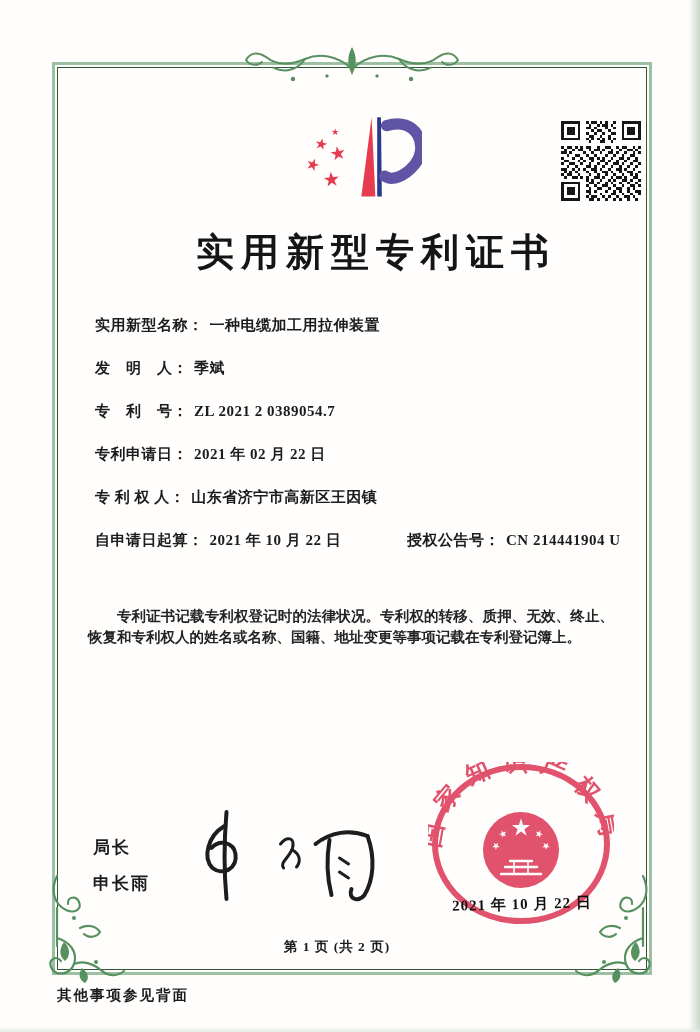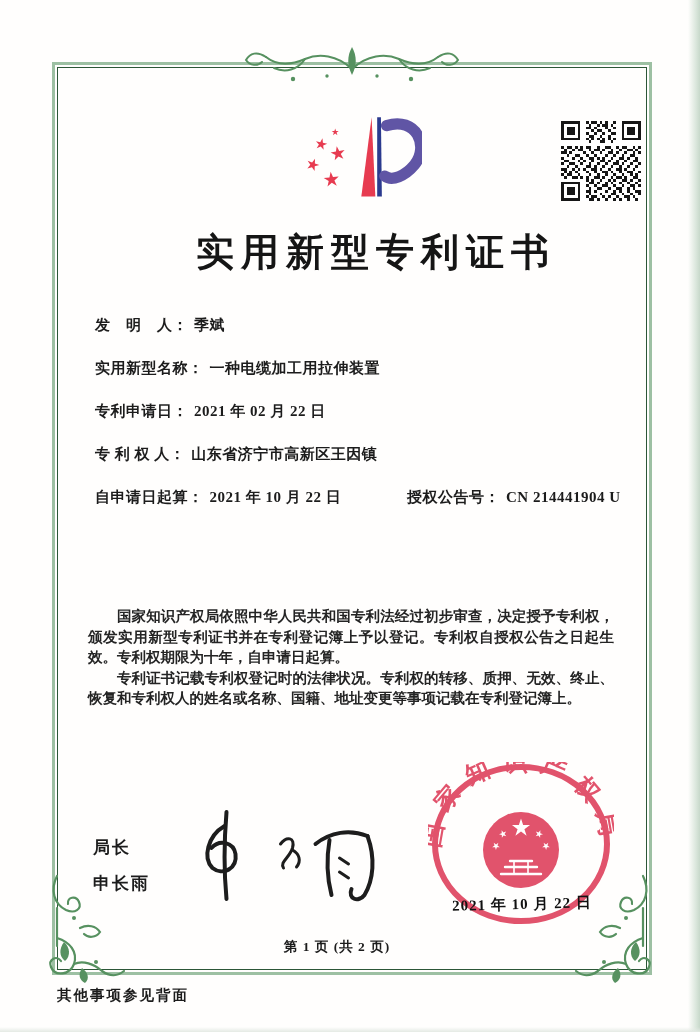--- a/index.html
+++ b/index.html
@@ -159,41 +159,43 @@
                M10 26h1v1h-1zM14 26h1v1h-1zM18 26h2v1h-2zM22 26h1v1h-1zM25 26h1v1h-1zM28 26h1v1h-1z
                M9 27h1v1H9zM11 27h2v1h-2zM15 27h1v1h-1zM17 27h1v1h-1zM20 27h1v1h-1zM23 27h2v1h-2zM26 27h1v1h-1z
                M10 28h2v1h-2zM13 28h1v1h-1zM16 28h1v1h-1zM19 28h1v1h-1zM21 28h1v1h-1zM24 28h1v1h-1zM27 28h1v1h-1z"></path>
     </g>
   </svg>
 
   <h1 class="title">实用新型专利证书</h1>
 
   <div class="fields">
     <div class="f-row">
+      <span class="f-label">实用新型名称：</span><span class="f-value">一种电缆加工用拉伸装置</span>
+    </div>
+    <div class="f-row">
       <span class="f-label">发　明　人：</span><span class="f-value">季斌</span>
     </div>
     <div class="f-row">
-      <span class="f-label">实用新型名称：</span><span class="f-value">一种电缆加工用拉伸装置</span>
+      <span class="f-label">专　利　号：</span><span class="f-value">ZL 2021 2 0389054.7</span>
     </div>
     <div class="f-row">
       <span class="f-label">专利申请日：</span><span class="f-value">2021 年 02 月 22 日</span>
     </div>
     <div class="f-row">
       <span class="f-label">专 利 权 人：</span><span class="f-value">山东省济宁市高新区王因镇</span>
     </div>
     <div class="f-row">
       <span class="f-label">自申请日起算：</span><span class="f-value">2021 年 10 月 22 日</span>
       <span class="pair2">
         <span class="f-label">授权公告号：</span><span class="f-value">CN 214441904 U</span>
       </span>
     </div>
   </div>
 
   <div class="paragraphs">
-    <p>国家知识产权局依照中华人民共和国专利法经过初步审查，决定授予专利权，颁发实用新型专利证书并在专利登记簿上予以登记。专利权自授权公告之日起生效。专利权期限为十年，自申请日起算。</p>
     <p>专利证书记载专利权登记时的法律状况。专利权的转移、质押、无效、终止、恢复和专利权人的姓名或名称、国籍、地址变更等事项记载在专利登记簿上。</p>
   </div>
 
   <div class="signer">
     <div>局长</div>
     <div>申长雨</div>
   </div>
 
   <svg class="signature" width="225" height="100" viewBox="0 0 210 100">
     <g stroke="#1d1d1d" stroke-width="4" fill="none" stroke-linecap="round" stroke-linejoin="round">

